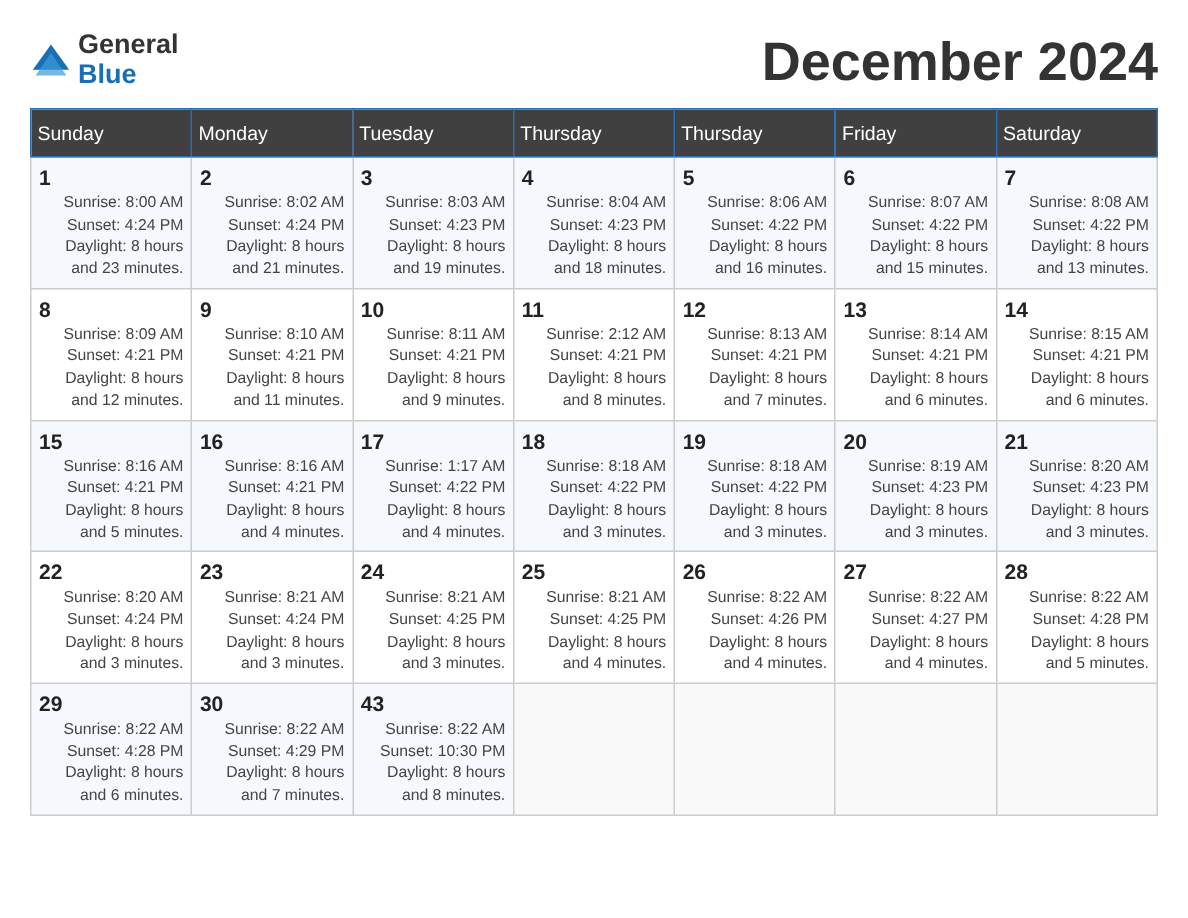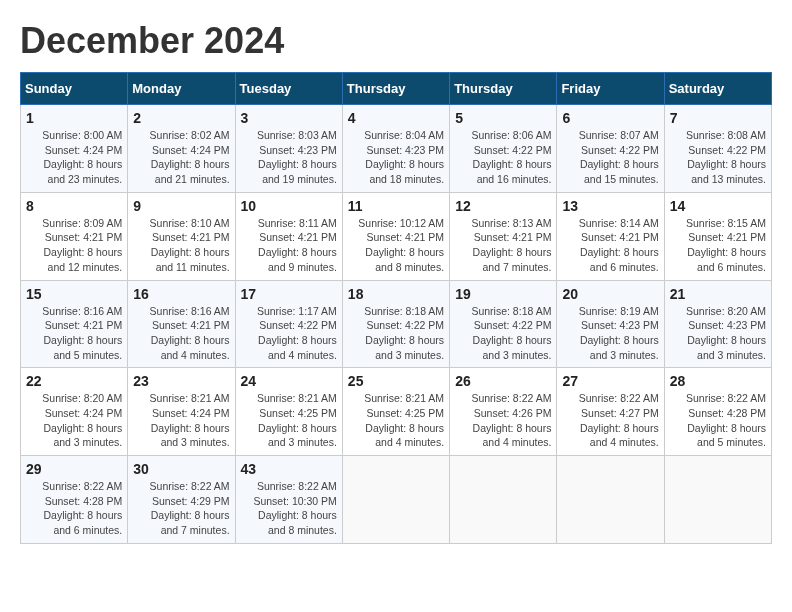--- a/index.html
+++ b/index.html
@@ -44,25 +44,25 @@
     .subtitle {
       font-size: 16px;
       color: #555;
     }
     .calendar {
       width: 100%;
       border-collapse: collapse;
       font-size: 11px;
     }
     .calendar thead th {
-      background-color: #0c4a6e;
+      background-color: #404040;
       color: #fff;
       padding: 8px 4px;
       font-size: 13px;
-      font-weight: bold;
+      font-weight: normal;
       text-align: left;
       border: 1px solid #2a6db5;
     }
     .calendar tbody td {
       border: 1px solid #ccc;
       vertical-align: top;
       padding: 5px 5px;
       width: calc(100% / 7);
       min-height: 80px;
       background: #fff;
@@ -87,20 +87,30 @@
       text-align: right;
     }
     .empty-cell {
       background: #f9f9f9 !important;
     }
   </style>
 </head>
 <body>
 
 <div class="header-section">
+  <div class="logo">
+    <svg class="logo-icon" viewBox="0 0 30 30" xmlns="http://www.w3.org/2000/svg">
+      <polygon points="15,4 28,22 2,22" fill="#1a6eb5"></polygon>
+      <polygon points="15,10 26,26 4,26" fill="#3a9ad9" opacity="0.7"></polygon>
+    </svg>
+    <div class="logo-text">
+      <div><span class="general">General</span></div>
+      <div><span class="blue">Blue</span></div>
+    </div>
+  </div>
   <div class="title-block">
     <div class="month-title">December 2024</div>
   </div>
 </div>
 
 <table class="calendar">
   <thead>
     <tr>
     <th>Sunday</th>
         <th>Monday</th>
@@ -191,21 +201,21 @@
         <span class="day-number">10</span>
         <div class="day-info">
           <span>Sunrise: 8:11 AM</span><br>
           <span>Sunset: 4:21 PM</span><br>
           <span>Daylight: 8 hours and 9 minutes.</span>
         </div>
       </td>
         <td>
         <span class="day-number">11</span>
         <div class="day-info">
-          <span>Sunrise: 10:12 AM</span><br>
+          <span>Sunrise: 2:12 AM</span><br>
           <span>Sunset: 4:21 PM</span><br>
           <span>Daylight: 8 hours and 8 minutes.</span>
         </div>
       </td>
         <td>
         <span class="day-number">12</span>
         <div class="day-info">
           <span>Sunrise: 8:13 AM</span><br>
           <span>Sunset: 4:21 PM</span><br>
           <span>Daylight: 8 hours and 7 minutes.</span>

